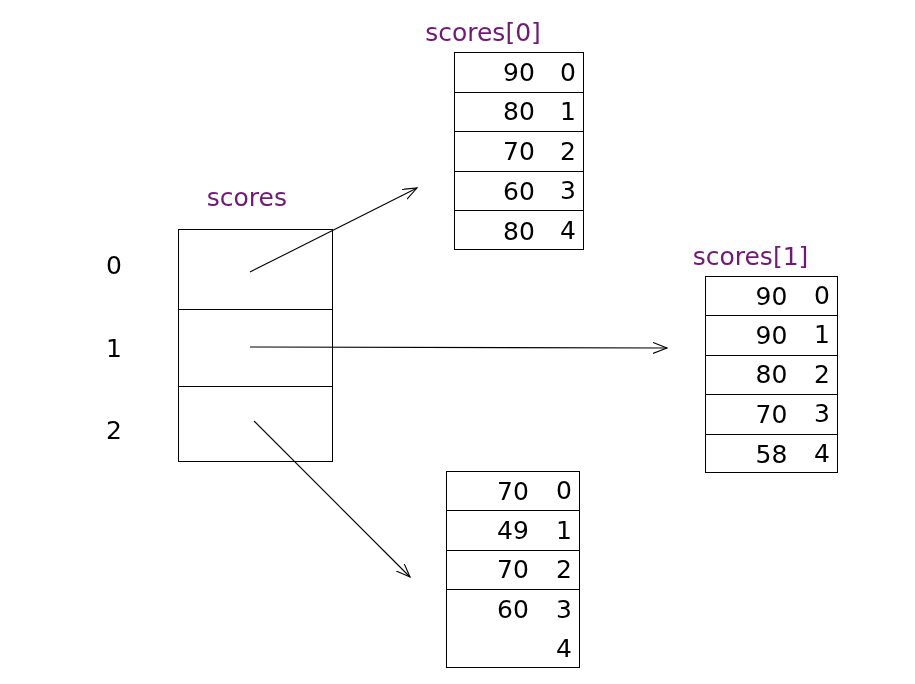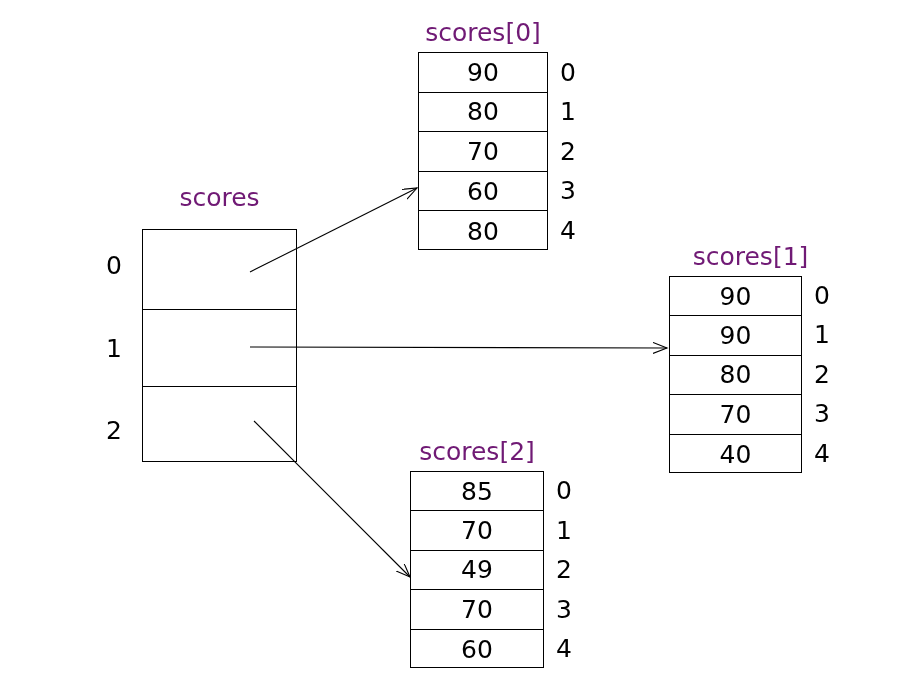--- a/index.html
+++ b/index.html
@@ -27,20 +27,21 @@
     color: #701a75;
     white-space: nowrap;
     text-align: center;
   }
 
   .array-box {
     position: absolute;
     border: 1px solid #000;
     box-sizing: border-box;
     background: transparent;
+    margin-left: 36px;
   }
 
   .cell {
     position: relative;
     box-sizing: border-box;
     display: flex;
     align-items: center;
     justify-content: center;
     border-bottom: 1px solid #000;
     font-size: 25px;
@@ -89,21 +90,21 @@
       </marker>
     </defs>
 
     <line x1="250" y1="272" x2="417" y2="188" stroke="#000" stroke-width="1.1" marker-end="url(#ah)"></line>
 
     <line x1="250" y1="347" x2="667" y2="348" stroke="#000" stroke-width="1.1" marker-end="url(#ah)"></line>
 
     <line x1="254" y1="421" x2="410" y2="577" stroke="#000" stroke-width="1.1" marker-end="url(#ah)"></line>
   </svg>
 
-  <div class="array-title" style="left:142px; top:185px; width:155px;">scores</div>
+  <div class="array-title" style="left:132px; top:185px; width:155px;text-align:right;">scores</div>
 
   <div class="array-box" style="left:142px; top:229px; width:155px; height:233px;">
     <div class="cell empty" style="height:80px;"></div>
     <div class="cell empty" style="height:77px;"></div>
     <div class="cell empty" style="height:74px;"></div>
   </div>
 
   <div class="idx-label-left" style="left:86px; top:253px; width:36px;">0</div>
   <div class="idx-label-left" style="left:86px; top:336px; width:36px;">1</div>
   <div class="idx-label-left" style="left:86px; top:418px; width:36px;">2</div>
@@ -124,33 +125,31 @@
   <div class="idx-label" style="left:560px; top:178px;">3</div>
   <div class="idx-label" style="left:560px; top:218px;">4</div>
 
   <div class="array-title" style="left:684px; top:244px; width:133px;">scores[1]</div>
 
   <div class="array-box" style="left:669px; top:276px; width:133px; height:197px;">
     <div class="cell" style="height:39.4px;">90</div>
     <div class="cell" style="height:39.4px;">90</div>
     <div class="cell" style="height:39.4px;">80</div>
     <div class="cell" style="height:39.4px;">70</div>
-    <div class="cell" style="height:39.4px;">40</div>
+    <div class="cell" style="height:39.4px;">58</div>
   </div>
 
   <div class="idx-label" style="left:814px; top:283px;">0</div>
   <div class="idx-label" style="left:814px; top:322px;">1</div>
   <div class="idx-label" style="left:814px; top:362px;">2</div>
   <div class="idx-label" style="left:814px; top:401px;">3</div>
   <div class="idx-label" style="left:814px; top:441px;">4</div>
 
-  <div class="array-title" style="left:410px; top:439px; width:134px;">scores[2]</div>
 
   <div class="array-box" style="left:410px; top:471px; width:134px; height:197px;">
-    <div class="cell" style="height:39.4px;">85</div>
     <div class="cell" style="height:39.4px;">70</div>
     <div class="cell" style="height:39.4px;">49</div>
     <div class="cell" style="height:39.4px;">70</div>
     <div class="cell" style="height:39.4px;">60</div>
   </div>
 
   <div class="idx-label" style="left:556px; top:478px;">0</div>
   <div class="idx-label" style="left:556px; top:518px;">1</div>
   <div class="idx-label" style="left:556px; top:557px;">2</div>
   <div class="idx-label" style="left:556px; top:597px;">3</div>

